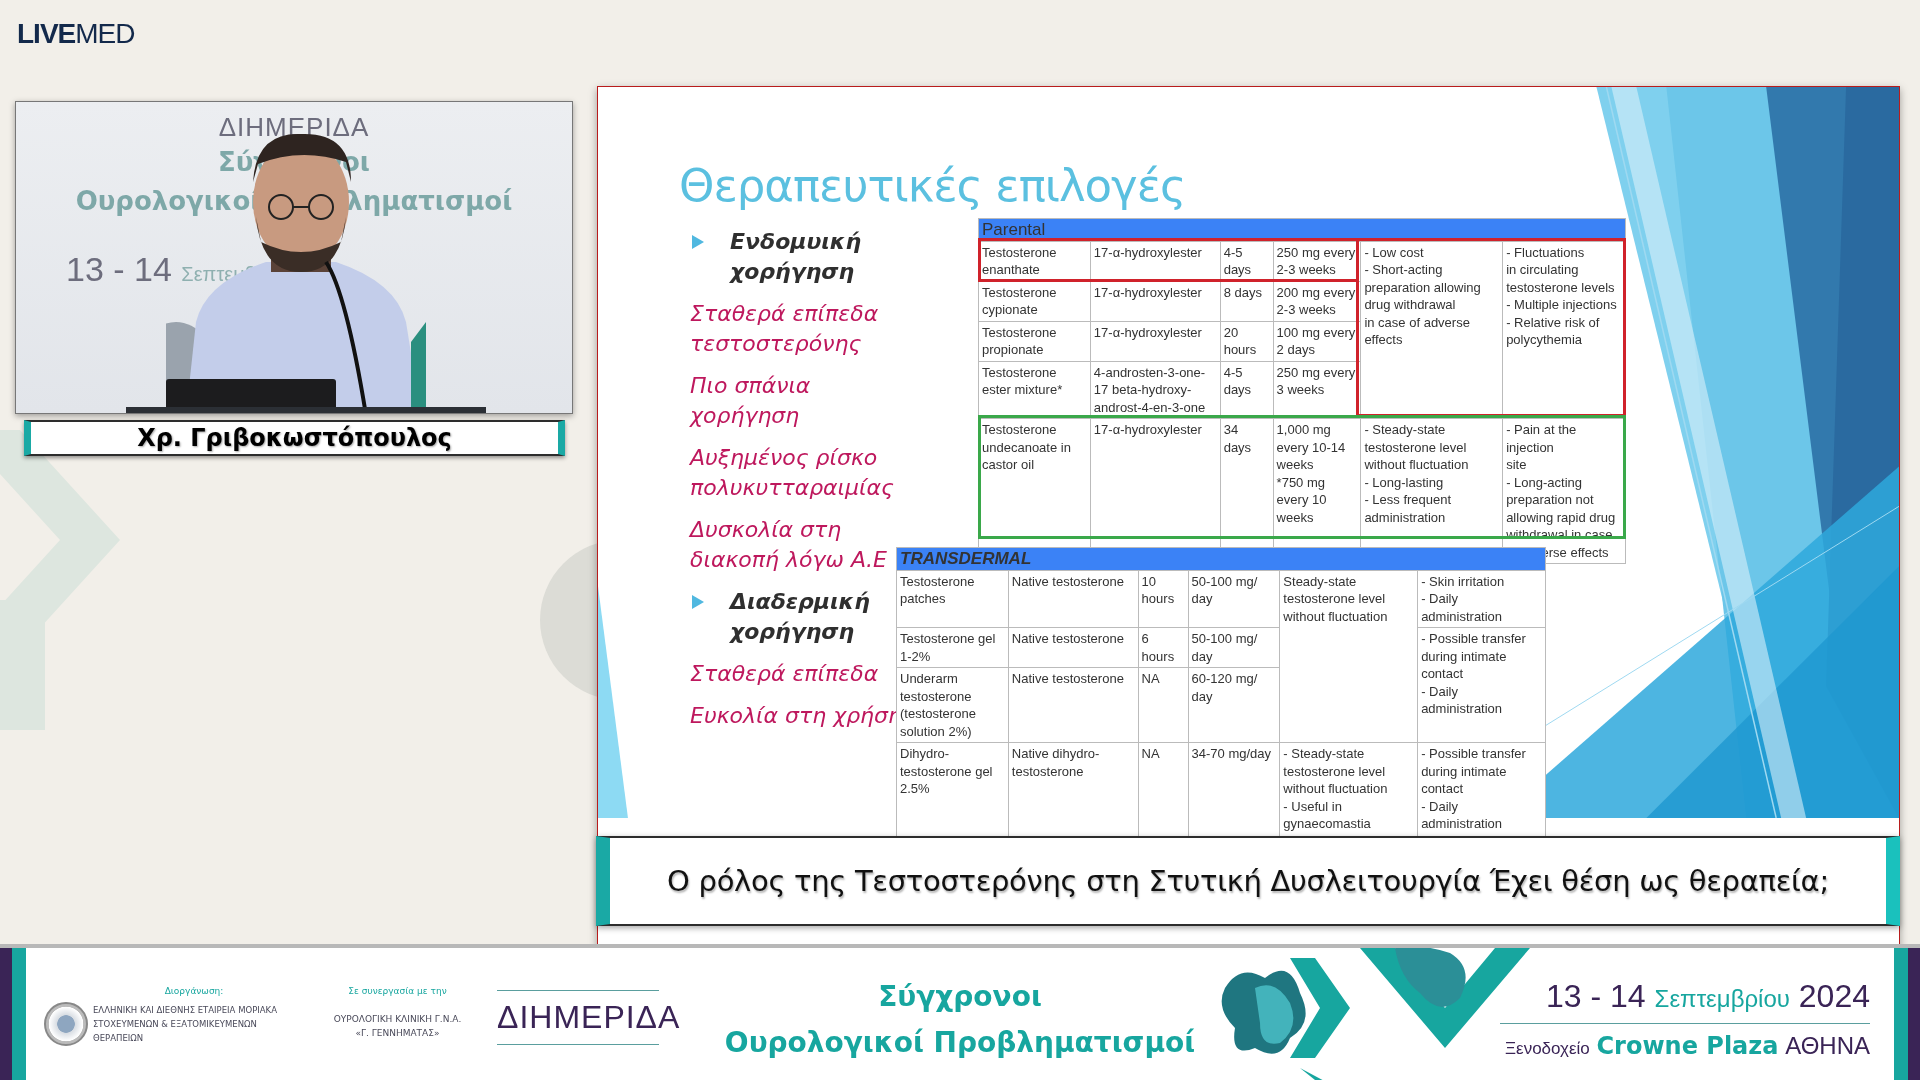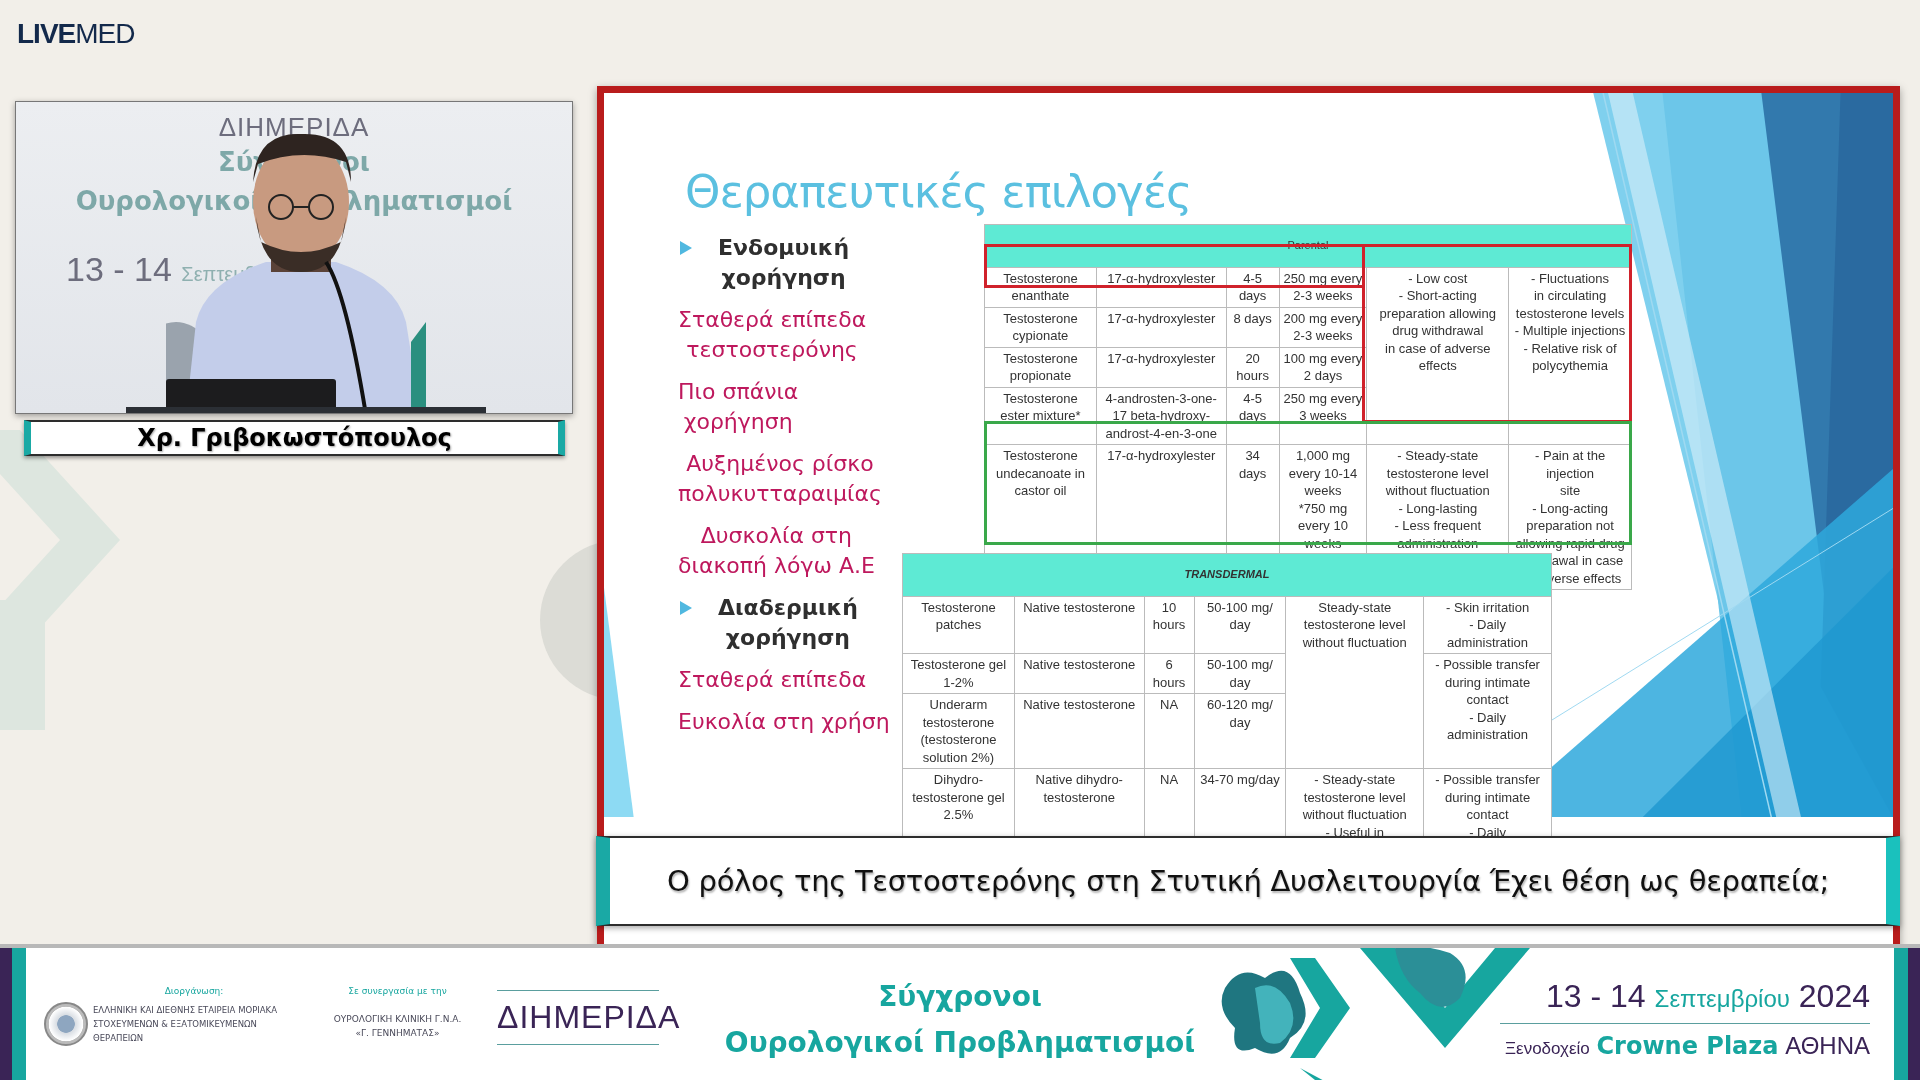--- a/index.html
+++ b/index.html
@@ -21,32 +21,32 @@
   .video .vb-t3 { position: absolute; left: 0; right: 0; top: 84px; text-align: center; font-family: "DejaVu Sans", sans-serif; font-weight: 700; font-size: 26px; color: #7ea8a8; }
   .video .vb-t4 { position: absolute; left: 50px; top: 148px; font-family: "Liberation Sans", sans-serif; font-size: 34px; color: #6d6d7d; font-weight: 300; }
   .video .vb-t4 small { font-size: 20px; color: #8fb0b0; }
   .person { position: absolute; left: 150px; top: 20px; width: 270px; height: 293px; }
   .laptop { position: absolute; left: 150px; top: 277px; width: 170px; height: 30px; background: #1c1c1e; border-radius: 3px 3px 0 0; }
   .desk { position: absolute; left: 110px; top: 305px; width: 360px; height: 10px; background: #2b2f35; }
 
   .name-bar { position: absolute; left: 24px; top: 420px; width: 541px; height: 36px; background: #fff; border: 2px solid #2d2d2d; border-left: 7px solid #1aa9a5; border-right: 7px solid #1aa9a5; box-shadow: 0 2px 4px rgba(0,0,0,.4); display: flex; align-items: center; justify-content: center; font-family: "DejaVu Sans", sans-serif; font-weight: 700; font-size: 24px; color: #000; text-shadow: 1px 1px 2px rgba(0,0,0,.35); }
 
   
-  .slide { position: absolute; left: 597px; top: 86px; width: 1303px; height: 892px; background: #fff; border: 7px solid #b91c1c; box-shadow: 0 3px 8px rgba(0,0,0,.35); overflow: hidden; text-align: center; }
+  .slide { position: absolute; left: 597px; top: 86px; width: 1303px; height: 892px; background: #fff; border: 1px solid #b91c1c; box-shadow: 0 3px 8px rgba(0,0,0,.35); overflow: hidden; }
   .slide-deco { position: absolute; inset: 0; }
   .slide-title { position: absolute; left: 81px; top: 72px; font-family: "DejaVu Sans", sans-serif; font-size: 45px; color: #5bc0e0; font-weight: 400; letter-spacing: -1px; }
-  .bullets { position: absolute; left: 74px; top: 140px; width: 240px; }
+  .bullets { position: absolute; left: 92px; top: 140px; width: 240px; font-style: italic; }
   .bullet { display: flex; font-size: 22px; line-height: 30px; margin-bottom: 12px; color: #be185d; }
   .bullet.lvl1 { font-weight: 700; color: #2f2f2f; }
   .bullet .tri { width: 0; height: 0; border-top: 7px solid transparent; border-bottom: 7px solid transparent; border-left: 12px solid #50b8e0; margin: 8px 26px 0 2px; flex-shrink: 0; }
   .bullet .txt { white-space: pre-line; }
 
   .tbl { position: absolute; border-collapse: collapse; font-family: "Liberation Sans", sans-serif; font-size: 13px; color: #333; line-height: 17.5px; background: #fff; }
   .tbl td { border: 1px solid #bbb; vertical-align: top; padding: 2px 3px; white-space: pre-line; }
-  .tbl .hdr td { background: #5eead4; font-size: 11px; padding: 12px 3px; }
+  .tbl .hdr td { background: #3b82f6; font-size: 17px; padding: 2px 3px; }
   .tbl .hdr td.tr { font-weight: 700; font-style: italic; }
   .tbl-par { left: 380px; top: 131px; width: 648px; }
   .tbl-tra { left: 298px; top: 460px; width: 650px; }
 
   .hl { position: absolute; border: 3px solid; pointer-events: none; }
 
   
   .subtitle-bar { position: absolute; left: 596px; top: 836px; width: 1304px; height: 90px; background: #fff; border: 2px solid #2d2d2d; border-left: 14px solid #1aa9a5; border-right: 14px solid #1ac1bd; box-shadow: 0 2px 6px rgba(0,0,0,.35); display: flex; align-items: center; justify-content: center; font-family: "DejaVu Sans", sans-serif; font-size: 29px; color: #111; text-shadow: 1px 2px 2px rgba(0,0,0,.3); letter-spacing: -0.3px; }
 
   

